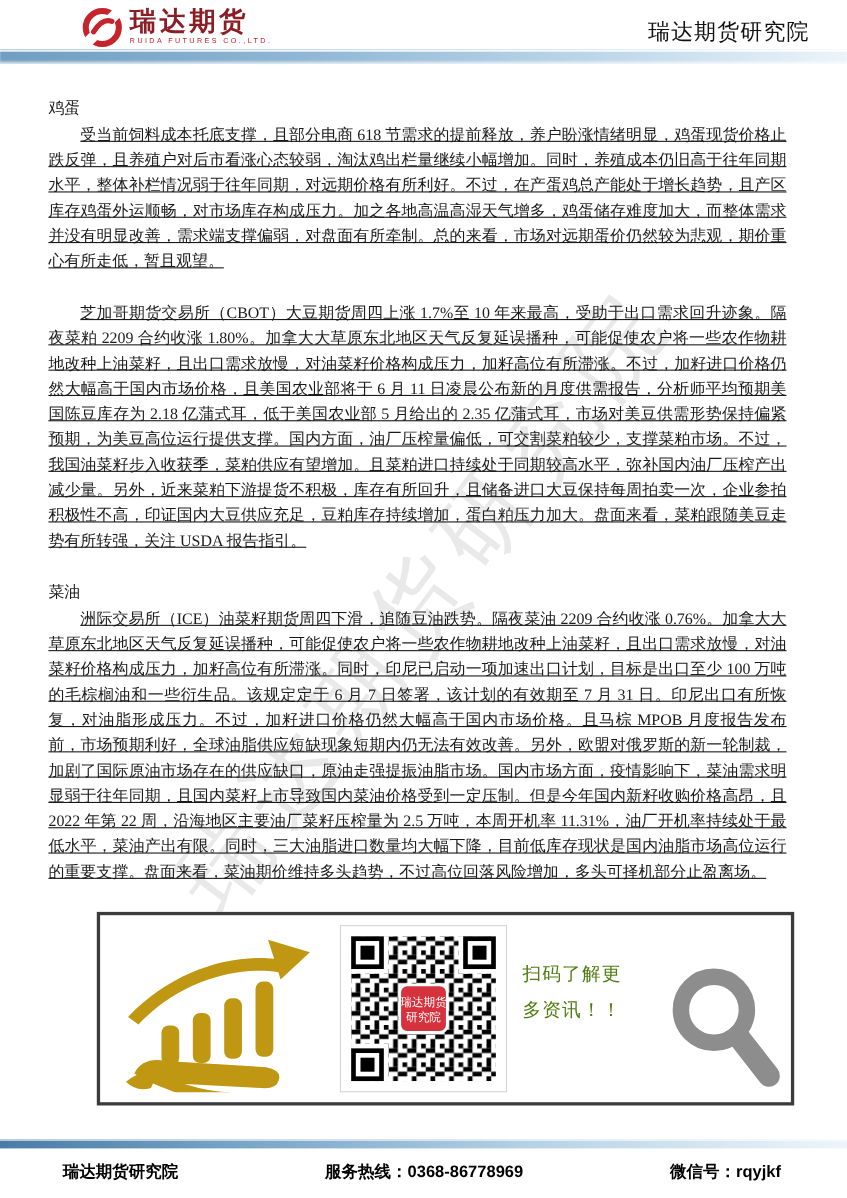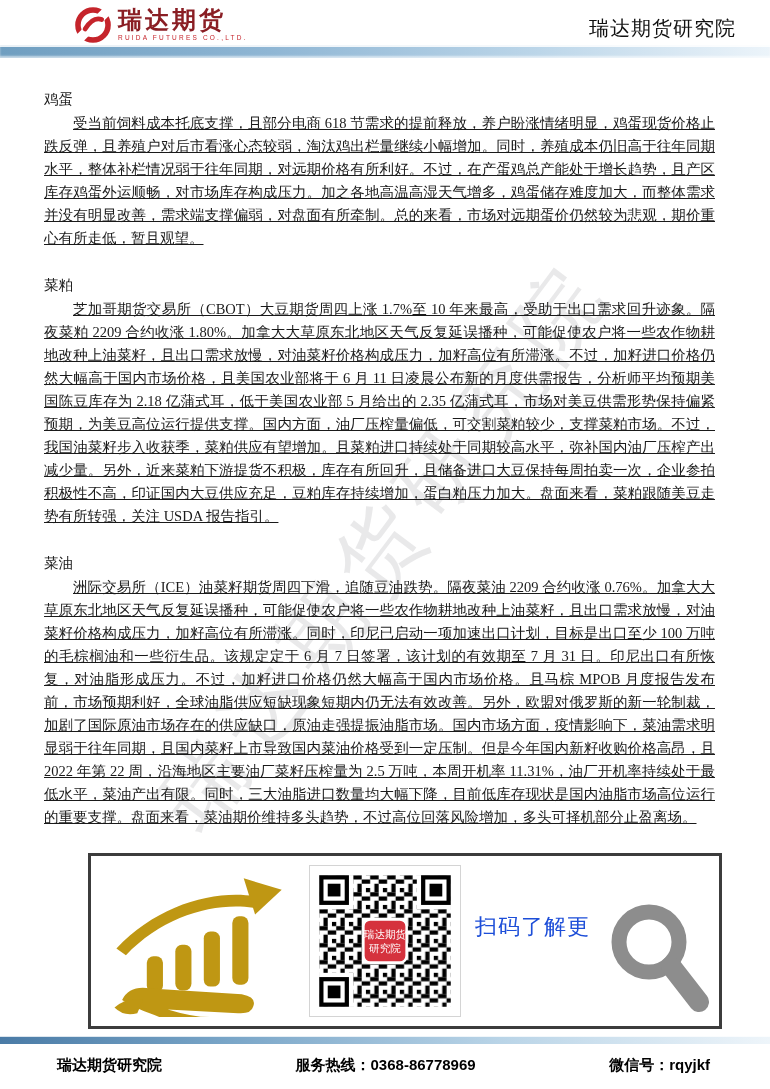--- a/index.html
+++ b/index.html
@@ -101,23 +101,23 @@
   .qr-box {
     width: 152px; height: 152px;
     border: 1px solid #d4d4d4;
     background: #fff;
     padding: 5px;
     flex: none;
   }
   .qr-box svg { width: 100%; height: 100%; display: block; }
   .scan-text {
     font-family: "Liberation Sans", sans-serif;
-    font-size: 22px;
+    font-size: 17px;
     line-height: 33px;
-    color: #1d4ed8;
+    color: #4d7c0f;
     letter-spacing: 1px;
     flex: none;
     margin-top: -30px;
   }
   .magnifier-svg { width: 104px; height: 116px; flex: none; margin-left: auto; margin-top: 34px; }
   
   .footer { position: absolute; left: 0; right: 0; bottom: 0; z-index: 1; }
   .footer-bar {
     height: 8px;
     margin: 0 0 12px 0;
@@ -156,21 +156,20 @@
 <div class="watermark">瑞达期货研究院</div>
 
 <div class="content">
 
   <div class="section">
     <div class="section-title">鸡蛋</div>
     <div class="section-body">受当前饲料成本托底支撑，且部分电商 618 节需求的提前释放，养户盼涨情绪明显，鸡蛋现货价格止跌反弹，且养殖户对后市看涨心态较弱，淘汰鸡出栏量继续小幅增加。同时，养殖成本仍旧高于往年同期水平，整体补栏情况弱于往年同期，对远期价格有所利好。不过，在产蛋鸡总产能处于增长趋势，且产区库存鸡蛋外运顺畅，对市场库存构成压力。加之各地高温高湿天气增多，鸡蛋储存难度加大，而整体需求并没有明显改善，需求端支撑偏弱，对盘面有所牵制。总的来看，市场对远期蛋价仍然较为悲观，期价重心有所走低，暂且观望。</div>
   </div>
 
   <div class="section">
-    <div class="section-title">菜粕</div>
     <div class="section-body">芝加哥期货交易所（CBOT）大豆期货周四上涨 1.7%至 10 年来最高，受助于出口需求回升迹象。隔夜菜粕 2209 合约收涨 1.80%。加拿大大草原东北地区天气反复延误播种，可能促使农户将一些农作物耕地改种上油菜籽，且出口需求放慢，对油菜籽价格构成压力，加籽高位有所滞涨。不过，加籽进口价格仍然大幅高于国内市场价格，且美国农业部将于 6 月 11 日凌晨公布新的月度供需报告，分析师平均预期美国陈豆库存为 2.18 亿蒲式耳，低于美国农业部 5 月给出的 2.35 亿蒲式耳，市场对美豆供需形势保持偏紧预期，为美豆高位运行提供支撑。国内方面，油厂压榨量偏低，可交割菜粕较少，支撑菜粕市场。不过，我国油菜籽步入收获季，菜粕供应有望增加。且菜粕进口持续处于同期较高水平，弥补国内油厂压榨产出减少量。另外，近来菜粕下游提货不积极，库存有所回升，且储备进口大豆保持每周拍卖一次，企业参拍积极性不高，印证国内大豆供应充足，豆粕库存持续增加，蛋白粕压力加大。盘面来看，菜粕跟随美豆走势有所转强，关注 USDA 报告指引。</div>
   </div>
 
   <div class="section">
     <div class="section-title">菜油</div>
     <div class="section-body">洲际交易所（ICE）油菜籽期货周四下滑，追随豆油跌势。隔夜菜油 2209 合约收涨 0.76%。加拿大大草原东北地区天气反复延误播种，可能促使农户将一些农作物耕地改种上油菜籽，且出口需求放慢，对油菜籽价格构成压力，加籽高位有所滞涨。同时，印尼已启动一项加速出口计划，目标是出口至少 100 万吨的毛棕榈油和一些衍生品。该规定定于 6 月 7 日签署，该计划的有效期至 7 月 31 日。印尼出口有所恢复，对油脂形成压力。不过，加籽进口价格仍然大幅高于国内市场价格。且马棕 MPOB 月度报告发布前，市场预期利好，全球油脂供应短缺现象短期内仍无法有效改善。另外，欧盟对俄罗斯的新一轮制裁，加剧了国际原油市场存在的供应缺口，原油走强提振油脂市场。国内市场方面，疫情影响下，菜油需求明显弱于往年同期，且国内菜籽上市导致国内菜油价格受到一定压制。但是今年国内新籽收购价格高昂，且 2022 年第 22 周，沿海地区主要油厂菜籽压榨量为 2.5 万吨，本周开机率 11.31%，油厂开机率持续处于最低水平，菜油产出有限。同时，三大油脂进口数量均大幅下降，目前低库存现状是国内油脂市场高位运行的重要支撑。盘面来看，菜油期价维持多头趋势，不过高位回落风险增加，多头可择机部分止盈离场。</div>
   </div>
 </div>
 
 <div class="banner">
@@ -224,20 +223,21 @@
       <g>
         <rect x="11.4" y="11.4" width="10.2" height="10.2" rx="1.6" fill="#d5323d" stroke="#fff" stroke-width="0.6"></rect>
         <text x="16.5" y="15.9" text-anchor="middle" font-size="2.5" fill="#fff">瑞达期货</text>
         <text x="16.5" y="19.1" text-anchor="middle" font-size="2.5" fill="#fff">研究院</text>
       </g>
     </svg>
   </div>
 
   <div class="scan-text">
     <div>扫码了解更</div>
+    <div>多资讯！！</div>
   </div>
 
   <svg class="magnifier-svg" viewBox="0 0 104 116">
     <circle cx="44" cy="42" r="30" fill="none" stroke="#8d8d8d" stroke-width="15"></circle>
     <line x1="66" y1="66" x2="94" y2="102" stroke="#8d8d8d" stroke-width="20" stroke-linecap="round"></line>
   </svg>
 </div>
 
 <div class="footer">
   <div class="footer-bar"></div>

